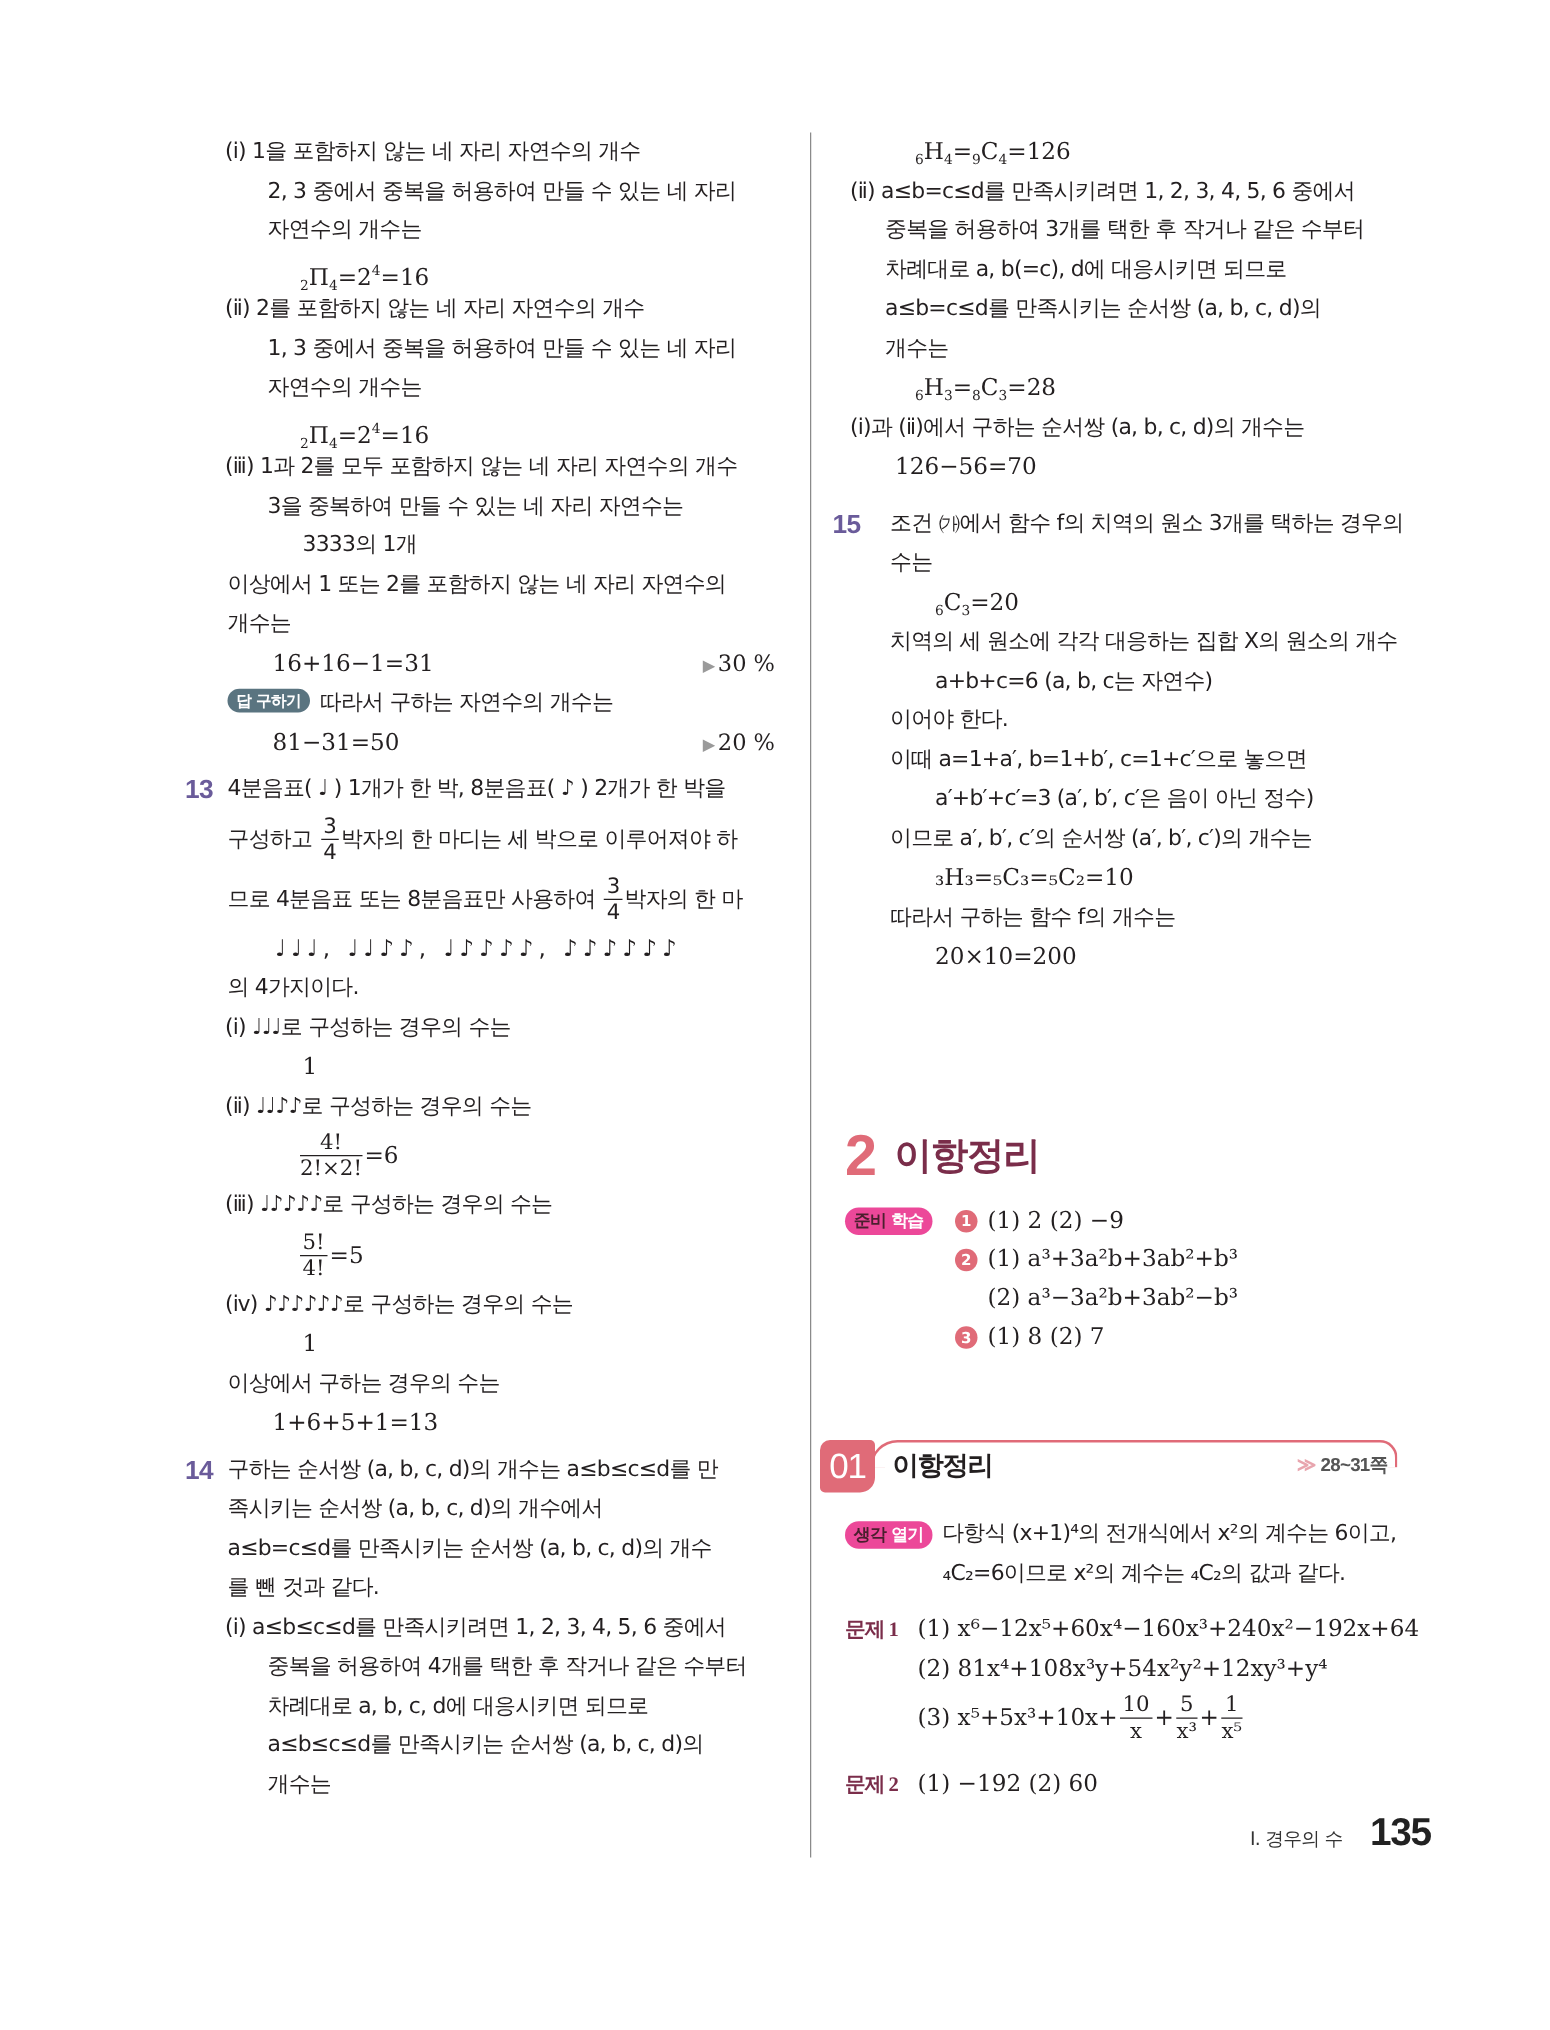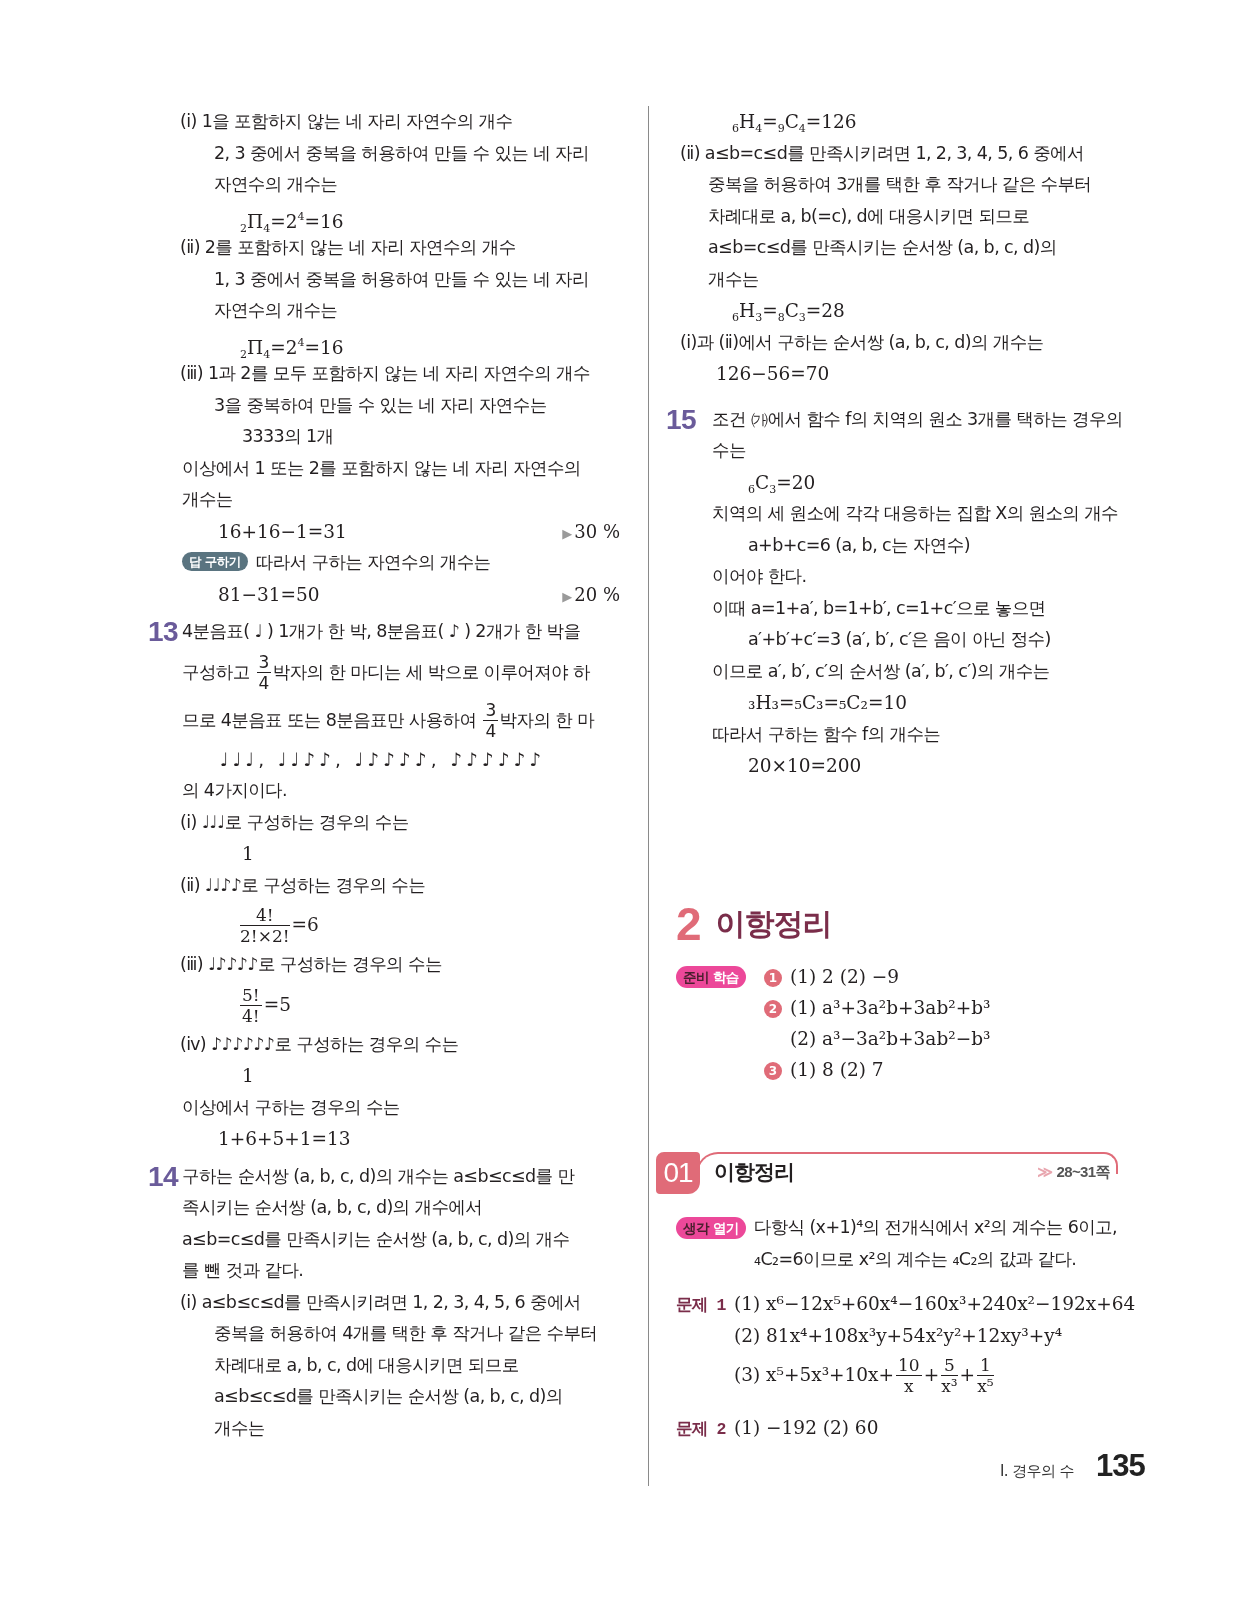--- a/index.html
+++ b/index.html
@@ -10,21 +10,21 @@
   .col-left { left: 150px; width: 470px; }
   .col-right { left: 672px; width: 480px; }
   .divider { position: absolute; left: 648px; top: 106px; width: 1px; height: 1380px; background: #8a8a8a; }
   .line { font-size: 18.5px; line-height: 31.5px; height: 31.5px; white-space: nowrap; position: relative; }
   .sans { font-family: "DejaVu Sans", "Liberation Sans", sans-serif; font-size: 17.5px; letter-spacing: -0.6px; }
   .i2 { padding-left: 64px; }
   .i3 { padding-left: 88px; }
   .pct { position: absolute; right: 0; top: 0; font-size: 18px; }
   .pct .tri { color: #9a9a9a; font-size: 13px; margin-right: 2px; }
   .pnum { position: absolute; left: -2px; font-family: "Liberation Sans", "DejaVu Sans", sans-serif; font-weight: bold;
-          font-size: 28px; color: #6a5b9a; letter-spacing: -0.5px; }
+          font-size: 21px; color: #6a5b9a; letter-spacing: -0.5px; }
   .badge-grey { display: inline-block; background: #5a7480; color: #fff; border-radius: 10px; font-family: "DejaVu Sans", sans-serif;
                 font-size: 12.5px; font-weight: bold; padding: 0 7px; line-height: 19px; height: 19px; vertical-align: 2px; margin-right: 8px; letter-spacing: -0.5px; }
   .frac { display: inline-block; vertical-align: middle; text-align: center; margin: 0 2px; line-height: 1; }
   .frac .num { display: block; font-size: 17px; border-bottom: 1px solid #231f20; padding: 0 2px 1px; }
   .frac .den { display: block; font-size: 17px; padding-top: 2px; }
   .tall { height: 48px; line-height: 48px; }
   .sub { font-size: 11px; vertical-align: -4px; }
   .sup { font-size: 11px; vertical-align: 8px; }
   .notes { letter-spacing: 4px; font-family: "DejaVu Sans", sans-serif; }
   .sec-title { position: absolute; left: 676px; top: 896px; height: 56px; display: flex; align-items: center; }
@@ -39,21 +39,21 @@
   .prep-row { position: absolute; left: 88px; white-space: nowrap; font-size: 18.5px; line-height: 31px; }
   .lesson-head { position: absolute; left: 656px; top: 1148px; width: 462px; height: 48px; }
   .lesson-line { position: absolute; left: 40px; top: 4px; right: 0; height: 20px; border-top: 2px solid #e06b78; border-left: 2px solid #e06b78;
                  border-right: 2px solid #e06b78; border-radius: 22px 14px 0 0; }
   .lesson-num { position: absolute; left: 0; top: 4px; width: 44px; height: 42px; background: #e06b78; border-radius: 8px 4px 12px 4px; color: #fff;
                 font-family: "Liberation Sans", sans-serif; font-size: 28px; text-align: center; line-height: 42px; letter-spacing: -1px; }
   .lesson-name { position: absolute; left: 58px; top: 10px; font-family: "DejaVu Sans", sans-serif; font-weight: bold; font-size: 21px; letter-spacing: -1px; }
   .lesson-pages { position: absolute; right: 8px; top: 15px; font-family: Liberation Sans, sans-serif; font-weight: bold; font-size: 15px; color: #555; letter-spacing: -0.6px; }
   .lesson-pages .chev { color: #e8a5ae; margin-right: 4px; }
   .open { position: absolute; left: 676px; top: 1212px; width: 470px; }
-  .label-prob { display: inline-block; width: 58px; font-family: Liberation Mono, monospace; font-weight: bold; font-size: 16.5px; color: #7a2d4a; letter-spacing: -0.8px; }
+  .label-prob { display: inline-block; width: 58px; font-family: Liberation Serif, serif; font-weight: bold; font-size: 16.5px; color: #7a2d4a; letter-spacing: -0.8px; }
   .prob-block { position: absolute; left: 676px; }
   .footer { position: absolute; top: 1448px; left: 1000px; display: flex; align-items: baseline; }
   .footer .chap { font-family: "DejaVu Sans", sans-serif; font-size: 15px; color: #333; margin-right: 22px; letter-spacing: -0.6px; }
   .footer .pg { font-family: "Liberation Sans", sans-serif; font-weight: bold; font-size: 31px; color: #222; letter-spacing: -1px; }
 </style>
 </head>
 <body>
 
 <div class="page">
 

